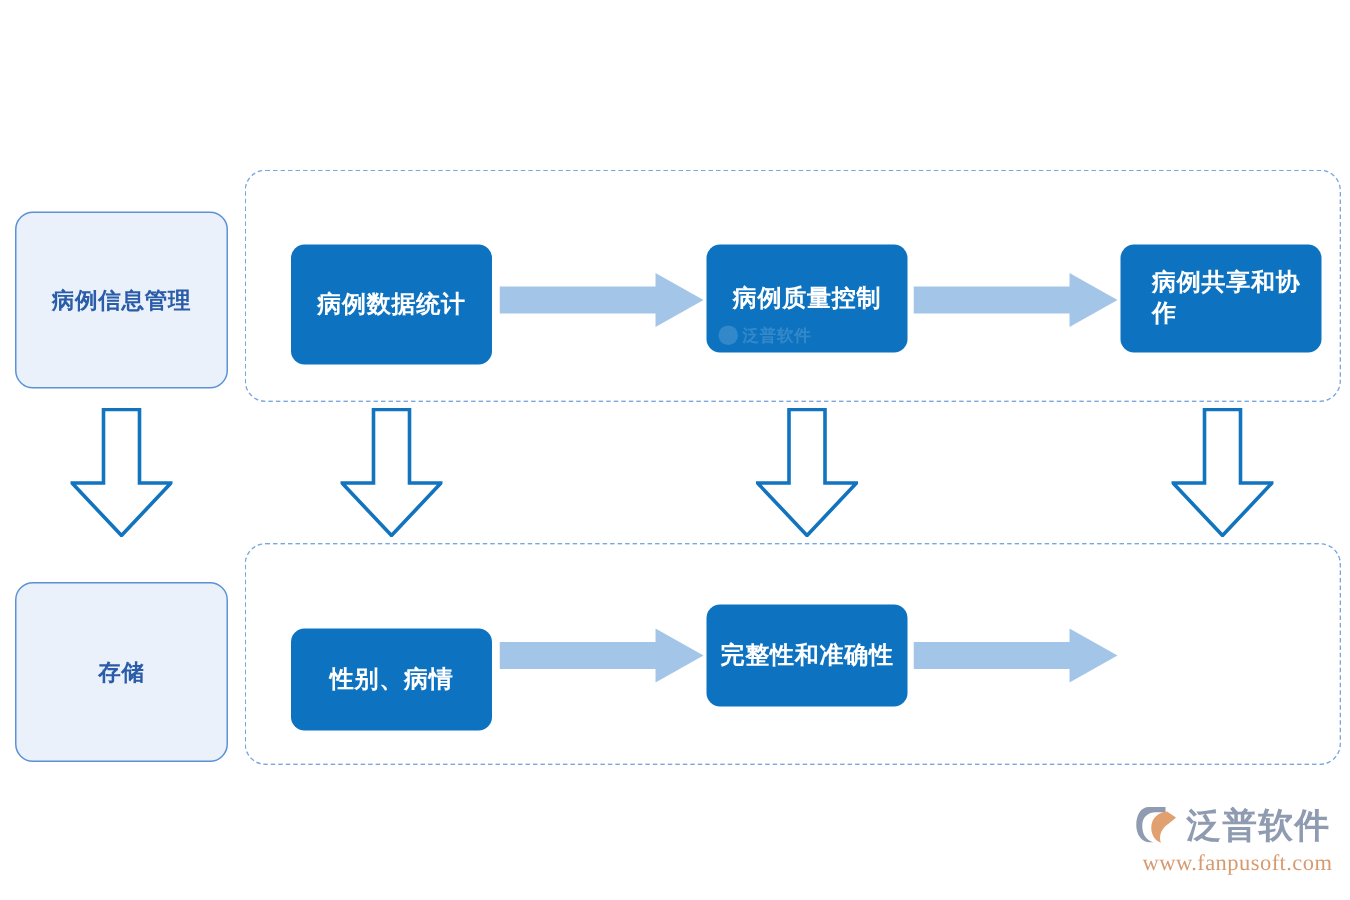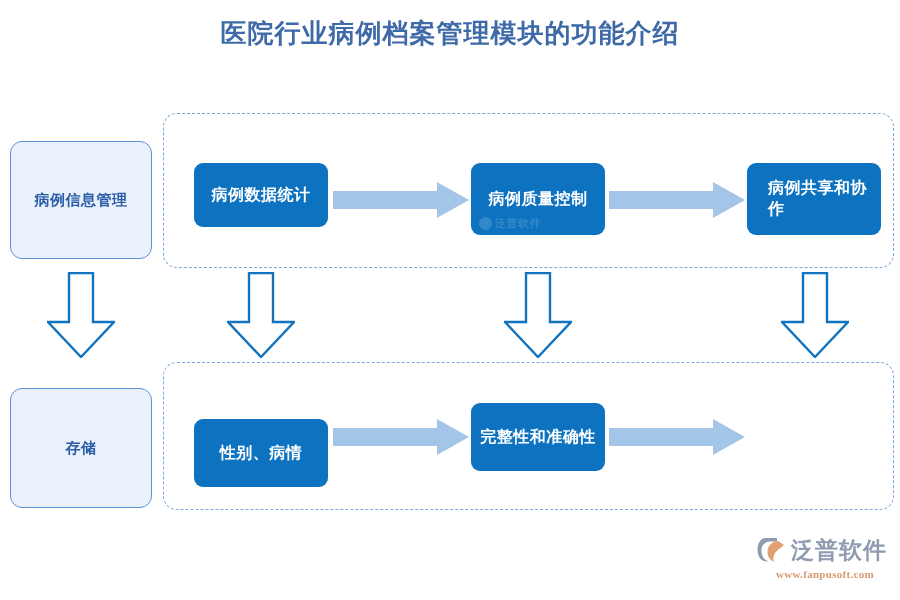--- a/index.html
+++ b/index.html
@@ -93,21 +93,21 @@
     font-weight: bold;
     color: #ffffff;
     pointer-events: none;
   }
   .box-watermark .wm-mark {
     width: 13px; height: 13px;
     border-radius: 50%;
     background: #ffffff;
   }
 
-  #p1 { left: 194px; top: 163px; width: 134px; height: 64px; }
+  #p1 { left: 194px; top: 163px; width: 134px; height: 80px; }
   #p2 { left: 471px; top: 163px; width: 134px; height: 72px; }
   #p3 { left: 747px; top: 163px; width: 134px; height: 72px; padding-left: 21px; }
   #p4 { left: 194px; top: 419px; width: 134px; height: 68px; }
   #p5 { left: 471px; top: 403px; width: 134px; height: 68px; }
   #p6 { left: 747px; top: 403px; width: 134px; height: 68px; }
 
   
   .arrow-right {
     position: absolute;
     width: 136px;
@@ -146,33 +146,32 @@
   #brand .brand-name {
     font-size: 23px;
     font-weight: bold;
     color: #8e9bb0;
     letter-spacing: 1px;
     line-height: 1;
   }
   #brand .brand-url {
     margin-top: 2px;
     text-align: center;
-    font-size: 11px;
-    font-weight: bold;
+    font-size: 15px;
+    font-weight: normal;
     color: #d79a6e;
     letter-spacing: 0.3px;
     font-family: "Liberation Serif", "DejaVu Serif", serif;
   }
 </style>
 </head>
 <body>
 
 <div id="canvas">
 
-  <div class="page-title">医院行业病例档案管理模块的功能介绍</div>
 
   <div class="dashed-group" id="group-top"></div>
   <div class="dashed-group" id="group-bottom"></div>
 
   <div class="cat-box" id="cat-top">
     <span>病例信息管理</span>
   </div>
   <div class="cat-box" id="cat-bottom">
     <span>存储</span>
   </div>

